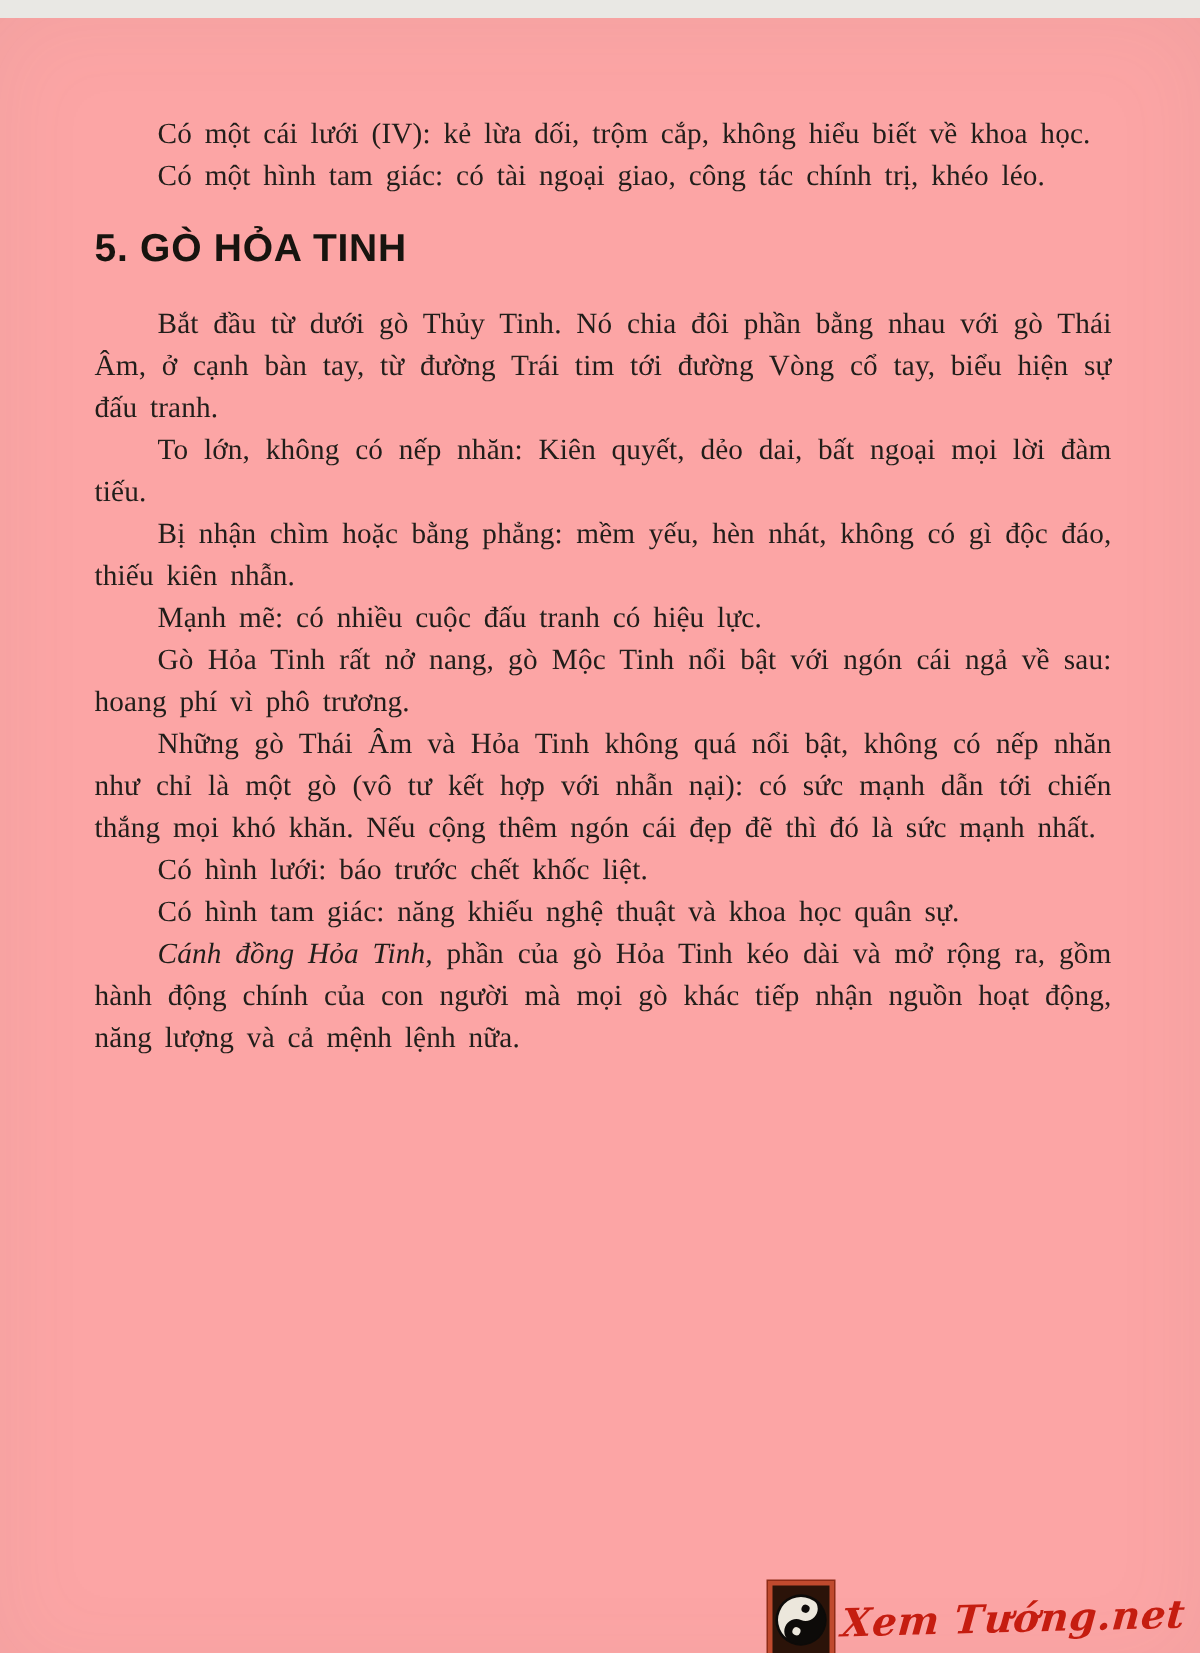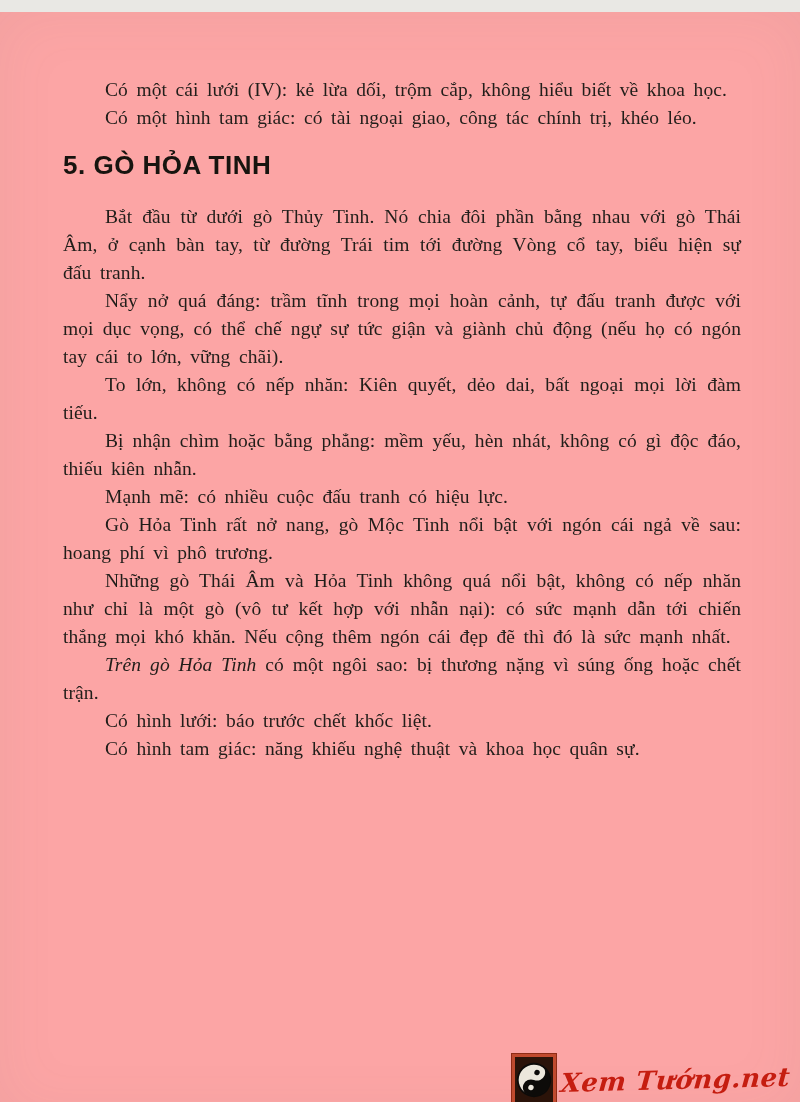--- a/index.html
+++ b/index.html
@@ -91,29 +91,28 @@
   <main class="text-column">
     <section>
         <p class="para">Có một cái lưới (IV): kẻ lừa dối, trộm cắp, không hiểu biết về khoa học.</p>
         <p class="para">Có một hình tam giác: có tài ngoại giao, công tác chính trị, khéo léo.</p>
       </section>
 
     <h1 class="heading">5. GÒ HỎA TINH</h1>
 
     <section>
         <p class="para">Bắt đầu từ dưới gò Thủy Tinh. Nó chia đôi phần bằng nhau với gò Thái Âm, ở cạnh bàn tay, từ đường Trái tim tới đường Vòng cổ tay, biểu hiện sự đấu tranh.</p>
-        <p class="para">Nẩy nở quá đáng: trầm tĩnh trong mọi hoàn cảnh, tự đấu tranh được với mọi dục vọng, có thể chế ngự sự tức giận và giành chủ động (nếu họ có ngón tay cái to lớn, vững chãi).</p>
         <p class="para">To lớn, không có nếp nhăn: Kiên quyết, dẻo dai, bất ngoại mọi lời đàm tiếu.</p>
         <p class="para">Bị nhận chìm hoặc bằng phẳng: mềm yếu, hèn nhát, không có gì độc đáo, thiếu kiên nhẫn.</p>
         <p class="para">Mạnh mẽ: có nhiều cuộc đấu tranh có hiệu lực.</p>
         <p class="para">Gò Hỏa Tinh rất nở nang, gò Mộc Tinh nổi bật với ngón cái ngả về sau: hoang phí vì phô trương.</p>
         <p class="para">Những gò Thái Âm và Hỏa Tinh không quá nổi bật, không có nếp nhăn như chỉ là một gò (vô tư kết hợp với nhẫn nại): có sức mạnh dẫn tới chiến thắng mọi khó khăn. Nếu cộng thêm ngón cái đẹp đẽ thì đó là sức mạnh nhất.</p>
-        <p class="para"><i>Trên gò Hỏa Tinh</i> có một ngôi sao: bị thương nặng vì súng ống hoặc chết trận.</p>
         <p class="para">Có hình lưới: báo trước chết khốc liệt.</p>
         <p class="para">Có hình tam giác: năng khiếu nghệ thuật và khoa học quân sự.</p>
+        <p class="para"><i>Cánh đồng Hỏa Tinh,</i> phần của gò Hỏa Tinh kéo dài và mở rộng ra, gồm hành động chính của con người mà mọi gò khác tiếp nhận nguồn hoạt động, năng lượng và cả mệnh lệnh nữa.</p>
       </section>
   </main>
 
   <div class="page-number">92</div>
 
   <div class="watermark">
     <span class="yy-box">
       <svg viewBox="0 0 100 100" width="36" height="40" aria-hidden="true">
         <g transform="rotate(22 50 50)">
           <circle cx="50" cy="50" r="45" fill="#ece7dc" stroke="#0d0b09" stroke-width="5"></circle>

